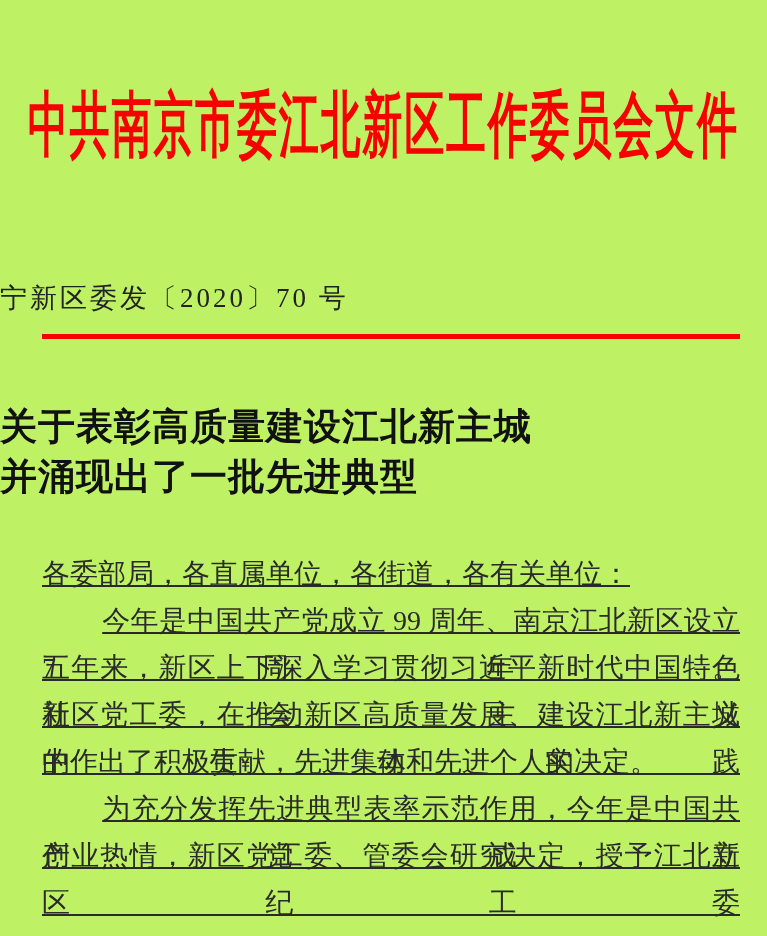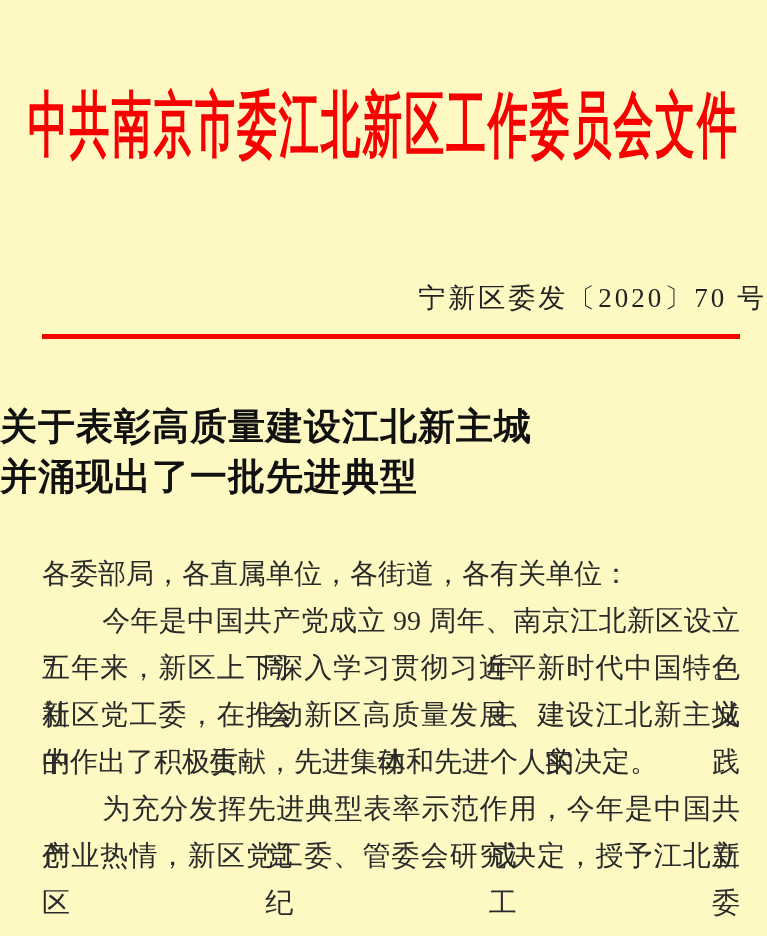--- a/index.html
+++ b/index.html
@@ -4,21 +4,21 @@
 <style>
   html, body {
     margin: 0;
     padding: 0;
     background: #ffffff;
   }
   .page {
     position: relative;
     width: 767px;
     height: 936px;
-    background: #fef9c3;
+    background: #bef264;
     overflow: hidden;
     font-family: "Liberation Serif", "DejaVu Serif", serif;
     color: #1c1c1c;
   }
 
   
   .red-header {
     position: absolute;
     top: 88px;
     left: 0;
@@ -38,21 +38,21 @@
     transform: scale(1.02, 1.82);
     transform-origin: center center;
   }
 
   
   .doc-number {
     position: absolute;
     top: 280px;
     left: 0;
     right: 0;
-    text-align: right;
+    text-align: left;
     font-size: 27px;
     letter-spacing: 3px;
     color: #222222;
   }
 
   
   .red-rule {
     position: absolute;
     top: 334px;
     left: 42px;
@@ -80,20 +80,21 @@
 
   
   .body-block {
     position: absolute;
     top: 550px;
     left: 42px;
     right: 27px;
     font-size: 28px;
     line-height: 47px;
     color: #2a2a2a;
+    text-decoration: underline;
   }
   .body-line {
     height: 47px;
     white-space: nowrap;
     overflow: visible;
   }
   .body-line.indent {
     text-indent: 2.15em;
   }
   

